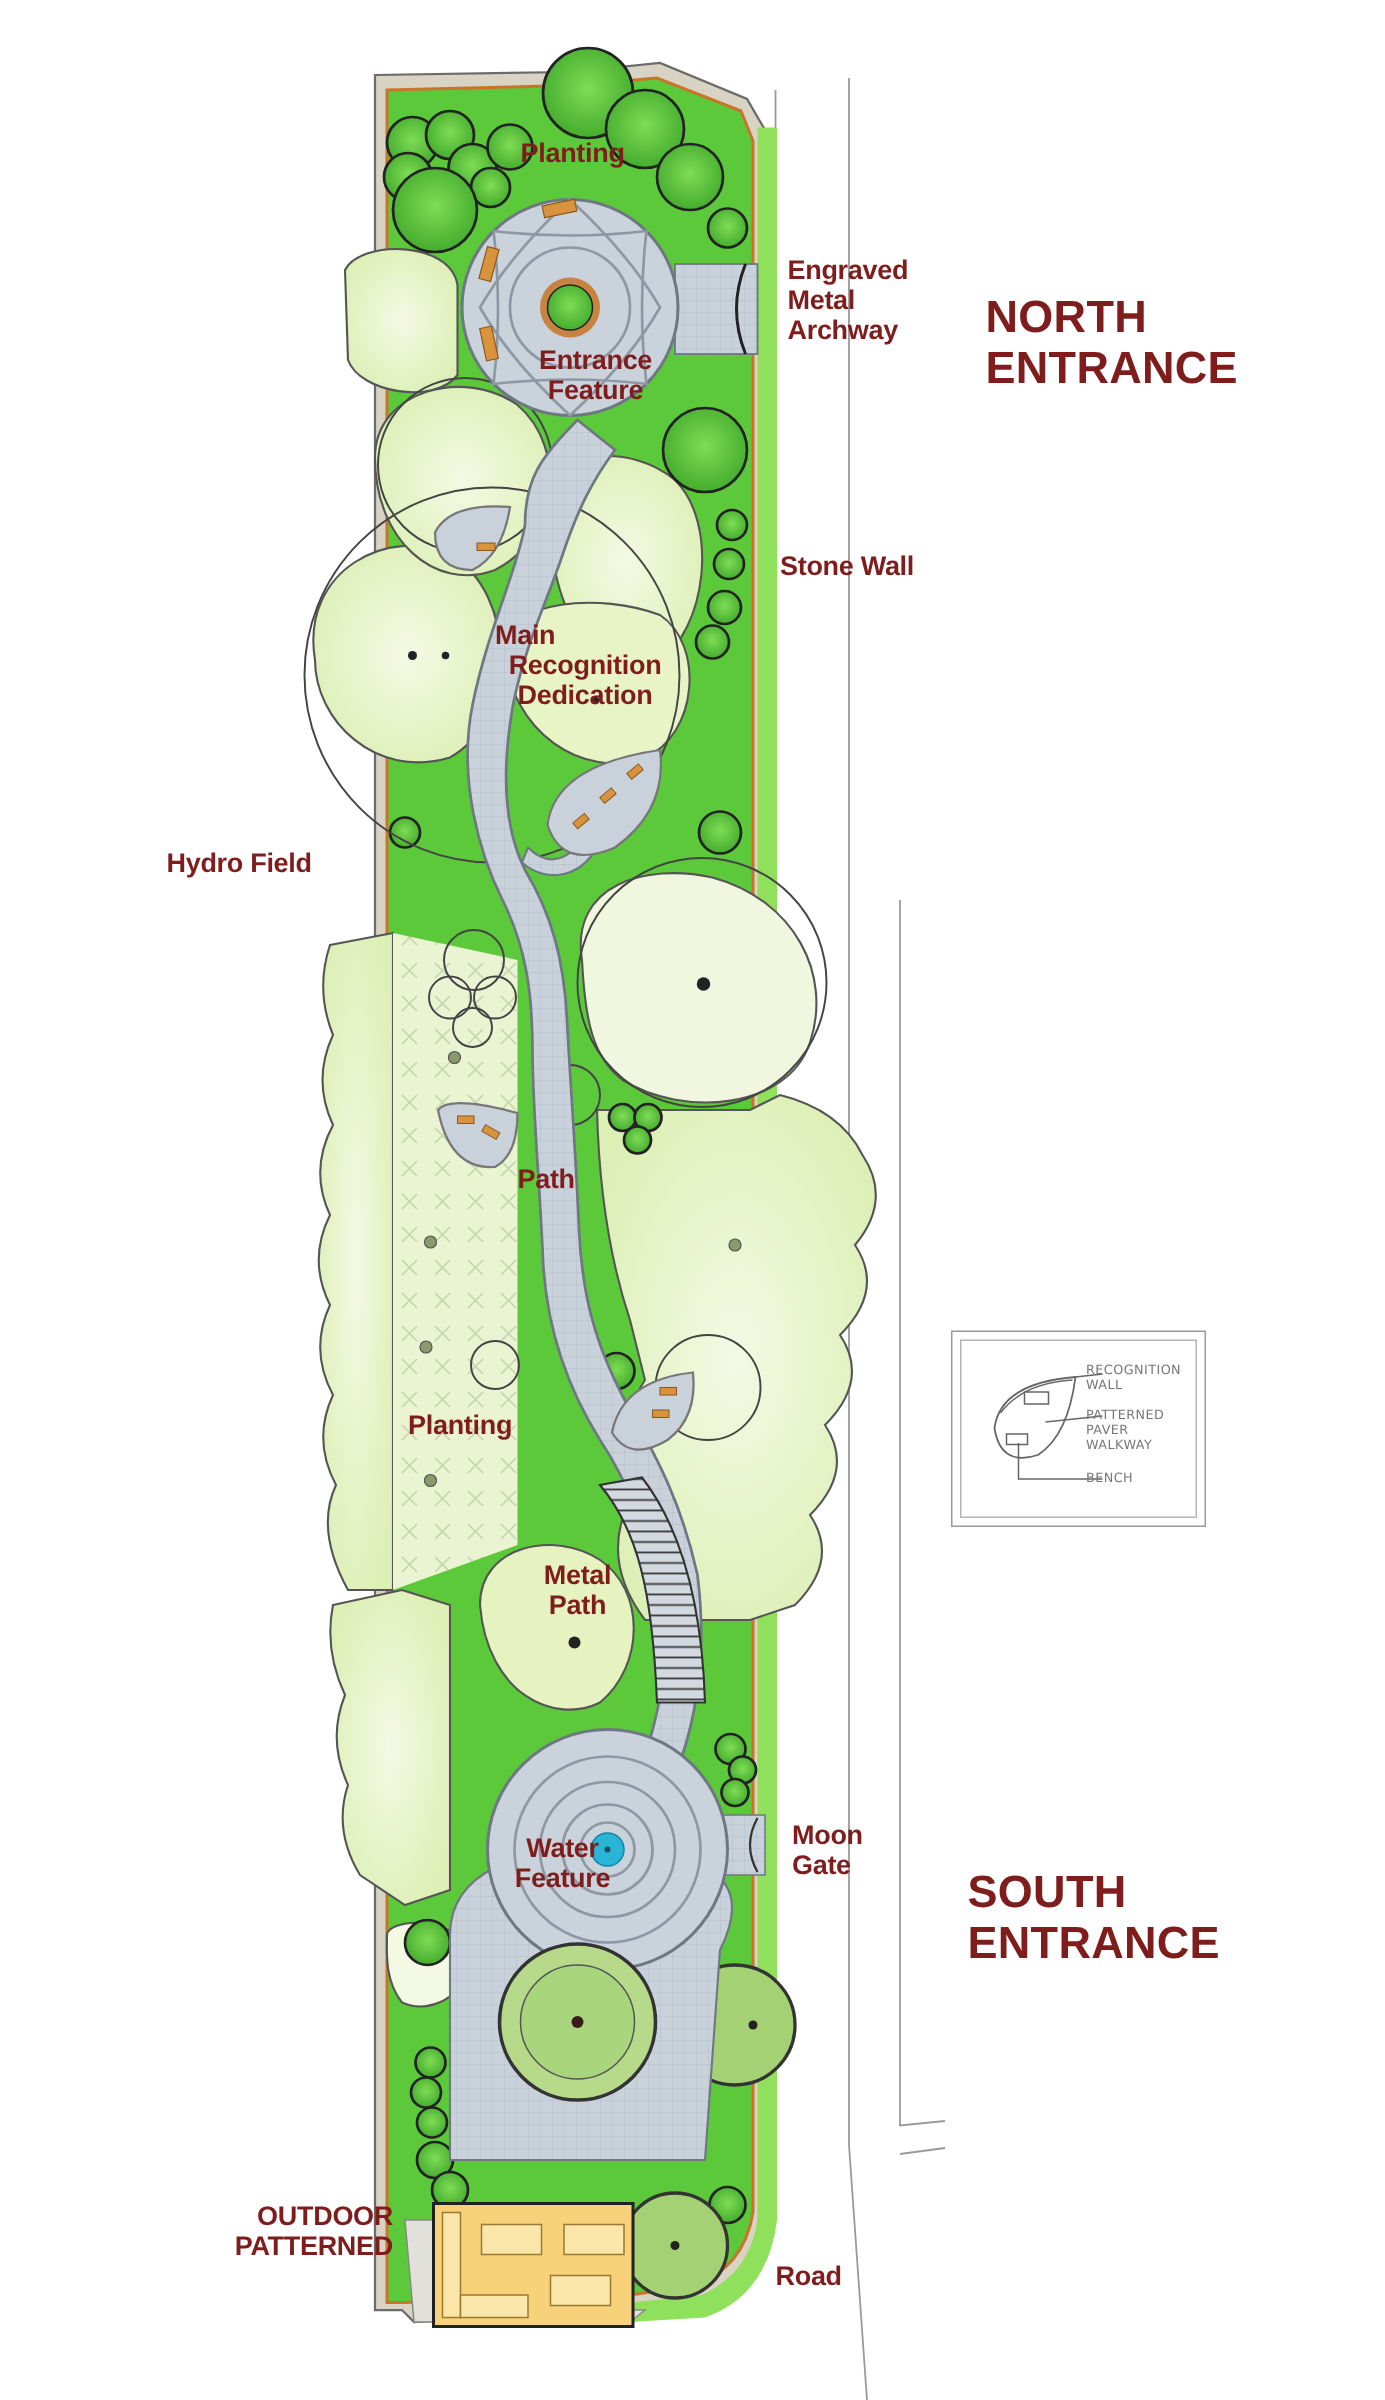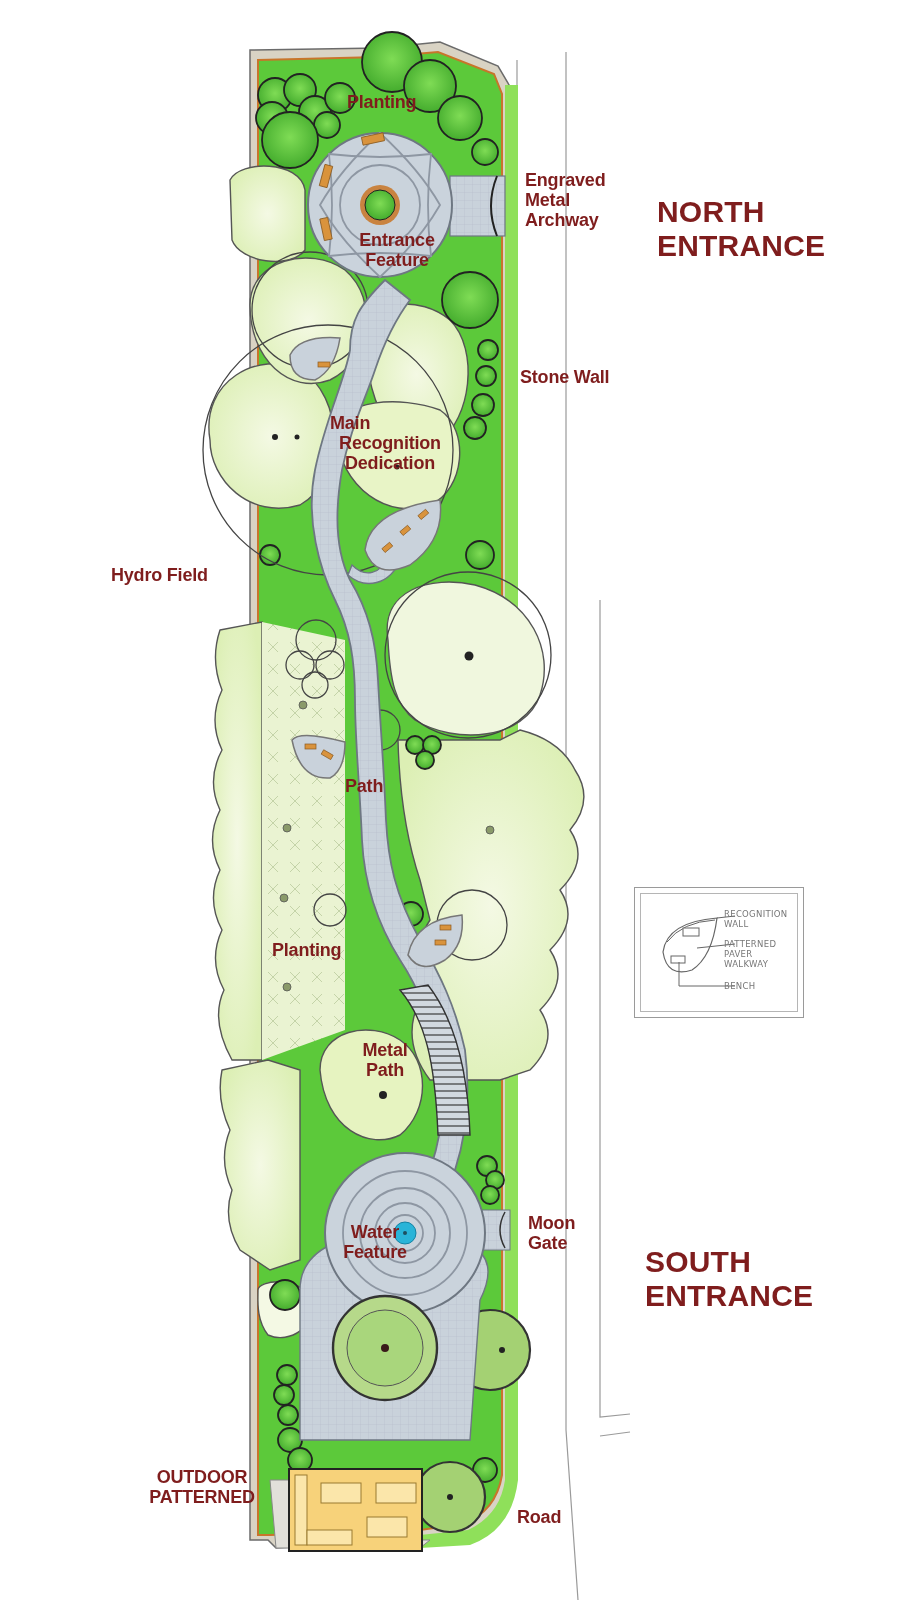--- a/index.html
+++ b/index.html
@@ -254,21 +254,21 @@
 <div class="lbl c sm" style="left:335px; top:1222px; width:80px;">
   <div>Water</div>
   <div>Feature</div>
 </div>
 
 <div class="lbl sm" style="left:528px; top:1213px;">
   <div>Moon</div>
   <div>Gate</div>
 </div>
 
-<div class="lbl sm" style="left:142px; top:1467px; text-align:center; width:120px;">
+<div class="lbl sm" style="left:142px; top:1467px; text-align:right; width:120px;">
   <div>OUTDOOR</div>
   <div>PATTERNED</div>
 </div>
 
 <div class="lbl sm" style="left:517px; top:1507px;">Road</div>
 
 <div class="legend-box">
   <div class="legend-inner"></div>
   <svg style="position:absolute; left:22px; top:24px;" width="90" height="80">
     <path d="M6 40 Q10 10 60 6 Q55 45 35 58 Q10 66 6 40 Z" fill="#fff" stroke="#666" stroke-width="1.2"></path>

